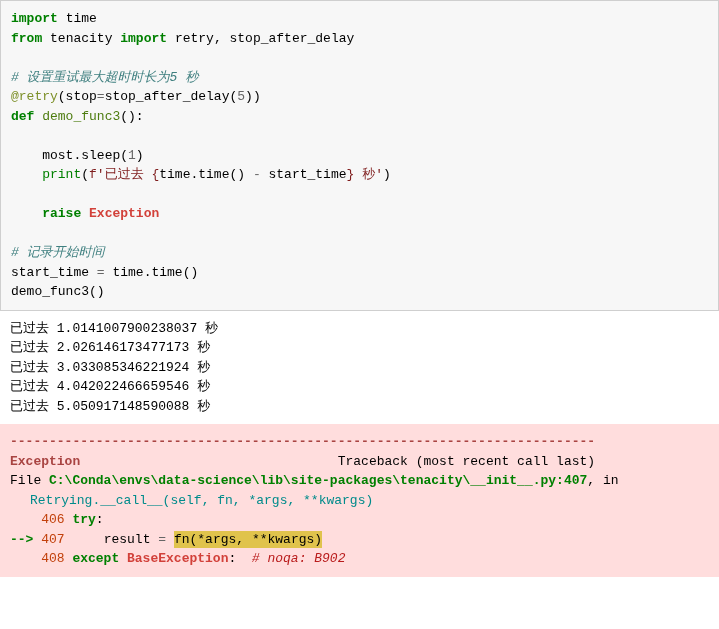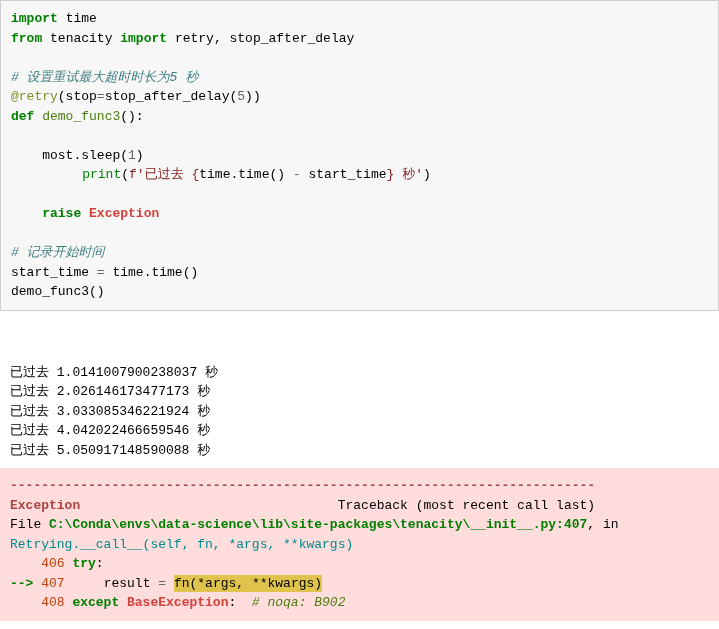--- a/index.html
+++ b/index.html
@@ -15,50 +15,49 @@
     background: #f7f7f7;
     border: 1px solid #cfcfcf;
     padding: 8px 10px;
     white-space: pre;
     overflow-x: auto;
   }
   .output-block {
     padding: 8px 10px;
     white-space: pre;
     background: #ffffff;
-    margin-top: 44px;
   }
   .traceback-block {
     background: #ffdddd;
     padding: 8px 10px;
     white-space: pre;
   }
   .kw-import { color: #008000; font-weight: bold; }
   .name { color: #000000; }
   .comment { color: #408080; font-style: italic; }
   .decorator { color: #7d9029; }
   .kw-def { color: #008000; font-weight: bold; }
-  .builtin { color: #008000; margin-left: 40px; }
+  .builtin { color: #008000; }
   .func-name { color: #4d7c0f; }
   .paren { color: #000000; }
   .num { color: #666666; }
   .string { color: #7f1d1d; }
   .op { color: #666666; }
   .kw-raise { color: #008000; font-weight: bold; }
   .exc-type { color: #d2413a; font-weight: bold; }
   .tb-dash { color: #a94442; font-weight: bold; }
   .tb-exc { color: #a94442; font-weight: bold; }
   .tb-text { color: #000000; text-align: right; }
   .tb-file { color: #008000; font-weight: bold; }
-  .tb-sig { color: #008b8b; }
+  .tb-sig { color: #008b8b; margin-left: 20px; }
   .tb-lineno { color: #c2410c; }
   .tb-kw { color: #008000; font-weight: bold; }
   .tb-arrow { color: #008000; font-weight: bold; }
   .tb-hl { background: #e0c34c; padding: 1px 0; }
-  .tb-comment { color: #4d7c0f; font-style: italic; }
+  .tb-comment { color: #b91c1c; font-style: italic; }
 </style>
 </head>
 <body>
 
 <div class="code-block"><span class="kw-import">import</span> <span class="name">time</span>
 <span class="kw-import">from</span> <span class="name">tenacity</span> <span class="kw-import">import</span> <span class="name">retry, stop_after_delay</span>
 
 <span class="comment"># 设置重试最大超时时长为5 秒</span>
 <span class="decorator">@retry</span><span class="paren">(stop</span><span class="op">=</span><span class="paren">stop_after_delay(</span><span class="num">5</span><span class="paren">))</span>
 <span class="kw-def">def</span> <span class="func-name">demo_func3</span><span class="paren">():</span>

